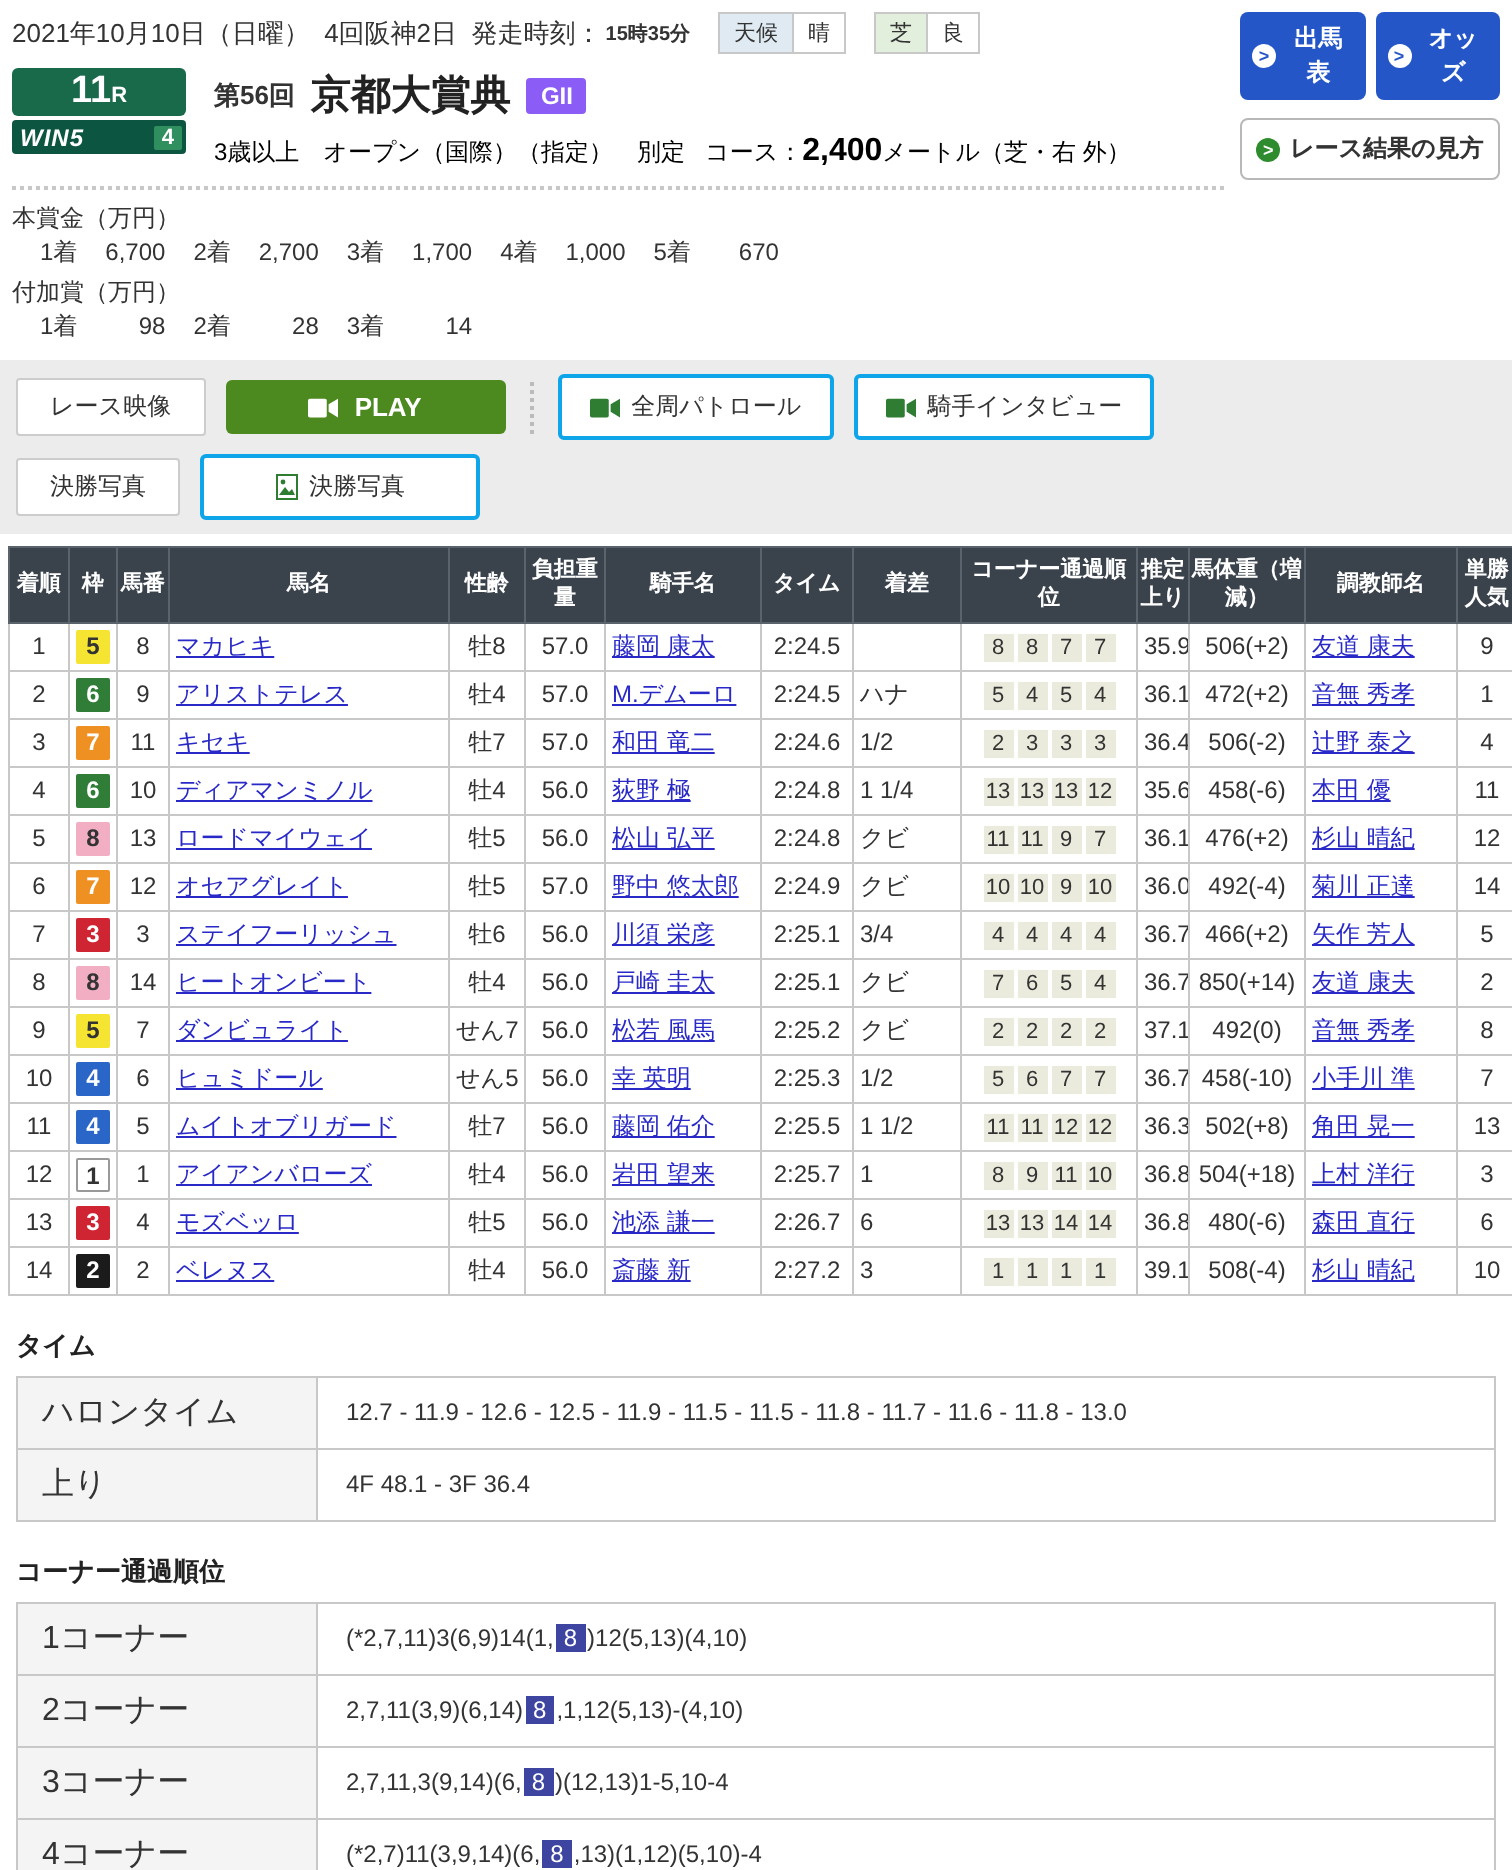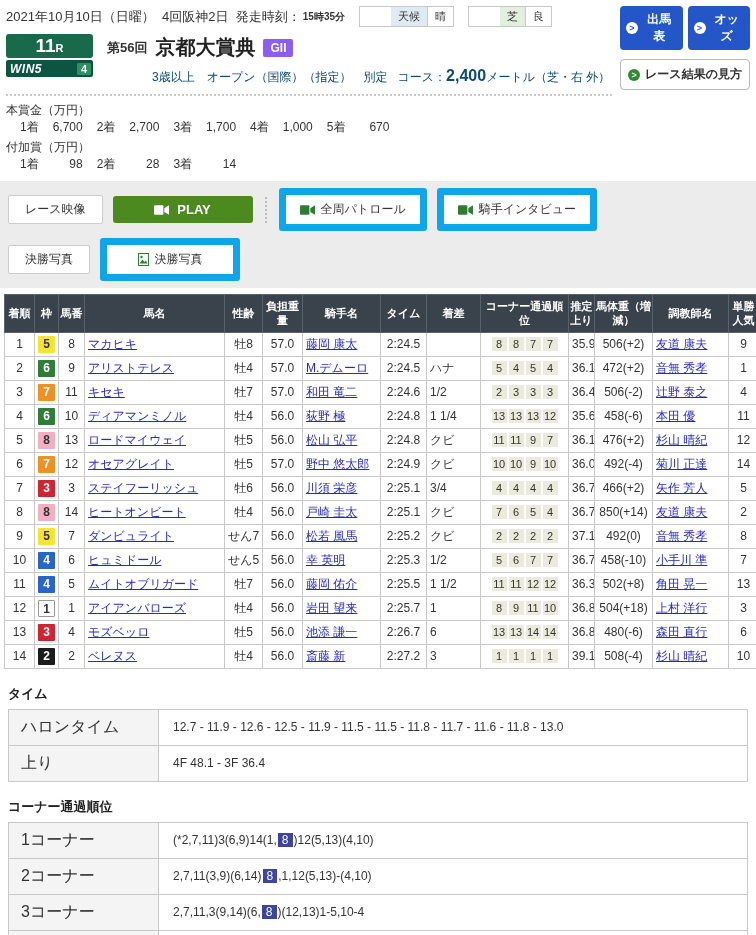--- a/index.html
+++ b/index.html
@@ -12,21 +12,21 @@
   a { color:#2929c8; text-decoration:underline; }
 
   
   .header { display:flex; padding:6px 6px 0 6px; }
   .header-left { flex:1; min-width:0; }
   .header-right { width:130px; margin-left:8px; display:flex; flex-direction:column; gap:9px; }
 
   .date-row { display:flex; align-items:center; }
   .date-text { font-size:13px; color:#333; }
   .start-time { font-size:10px; font-weight:bold; margin-left:2px; }
-  .badge-group { display:flex; margin-left:14px; border:1px solid #c8c8c8;padding-left:31px; }
+  .badge-group { display:flex; margin-left:14px; border:1px solid #c8c8c8; }
   .badge-cell { padding:2px 7px; font-size:11px; border-right:1px solid #c8c8c8; background:#fff; }
   .badge-cell:last-child { border-right:none; }
   .badge-label-blue { background:#dfeaf2; }
   .badge-label-green { background:#e2efdc; }
 
   .btn-blue {
     background:#2456c8; color:#fff; border:none; border-radius:4px;
     padding:5px 6px; font-weight:bold; font-size:12px; flex:1;
     display:flex; align-items:center; justify-content:center; gap:4px; cursor:pointer;
   }
@@ -58,42 +58,42 @@
     margin-top:2px; background:#0c5540; border-radius:2px; display:flex;
     align-items:center; justify-content:space-between; padding:1px 2px 1px 4px; height:17px;
   }
   .win5-text { color:#fff; font-style:italic; font-weight:bold; font-size:12px; letter-spacing:0.5px; }
   .win5-slot { background:#2f8f5f; color:#fff; font-weight:bold; font-size:11px; padding:0 4px; border-radius:1px; }
   .race-main { margin-left:14px; flex:1; min-width:0; }
   .race-title-line { display:flex; align-items:center; gap:8px; }
   .race-round { font-size:13px; font-weight:bold; }
   .race-name { font-size:20px; font-weight:bold; color:#222; }
   .grade-badge { background:#8b5cf6; color:#fff; font-weight:bold; font-size:12px; padding:2px 7px; border-radius:2px; }
-  .race-cond { margin-top:6px; font-size:12px; color:#0c4a6e;margin-left:45px; }
+  .race-cond { margin-top:6px; font-size:12px; color:#000000; }
   .race-dist { font-size:16px; font-weight:bold; }
 
   .dotted-sep { border-top:2px dotted #c8c8c8; margin:8px 0 6px; }
 
   .prize-row { display:flex; align-items:baseline; font-size:12px; margin-top:3px;flex-direction:column; }
   .prize-label { width:86px; flex:0 0 auto; }
   .p-rank { margin-left:14px; }
   .p-amt { display:inline-block; min-width:44px; text-align:right; }
 
   
   .media { background:#ececec; padding:7px 8px; margin-top:8px; }
   .media-row { display:flex; align-items:center; gap:10px; }
   .media-row + .media-row { margin-top:7px; }
   .media-label { background:#fff; border:1px solid #ccc; border-radius:2px; padding:5px 16px; font-size:12px; }
   .btn-play {
     background:#4c8a1f; color:#fff; font-weight:bold; font-size:13px;
     border:none; border-radius:3px; width:140px; padding:6px 0; cursor:pointer;
     display:flex; align-items:center; justify-content:center; gap:8px;
   }
   .btn-media {
-    background:#fff; border:7px solid #0ea5e9; border-radius:3px; color:#333;
+    background:#fff; border:2px solid #0ea5e9; border-radius:3px; color:#333;
     font-size:12px; padding:6px 14px; cursor:pointer;
     display:flex; align-items:center; justify-content:center; gap:6px;
   }
   .media-div { border-left:2px dotted #bbb; height:26px; margin:0 2px; }
   .icon-green { color:#2e7d32; }
   .icon-white { color:#fff; }
 
   
   .results-wrap { padding:6px 4px 0; }
   table.results { width:100%; border-collapse:collapse; table-layout:fixed; }

